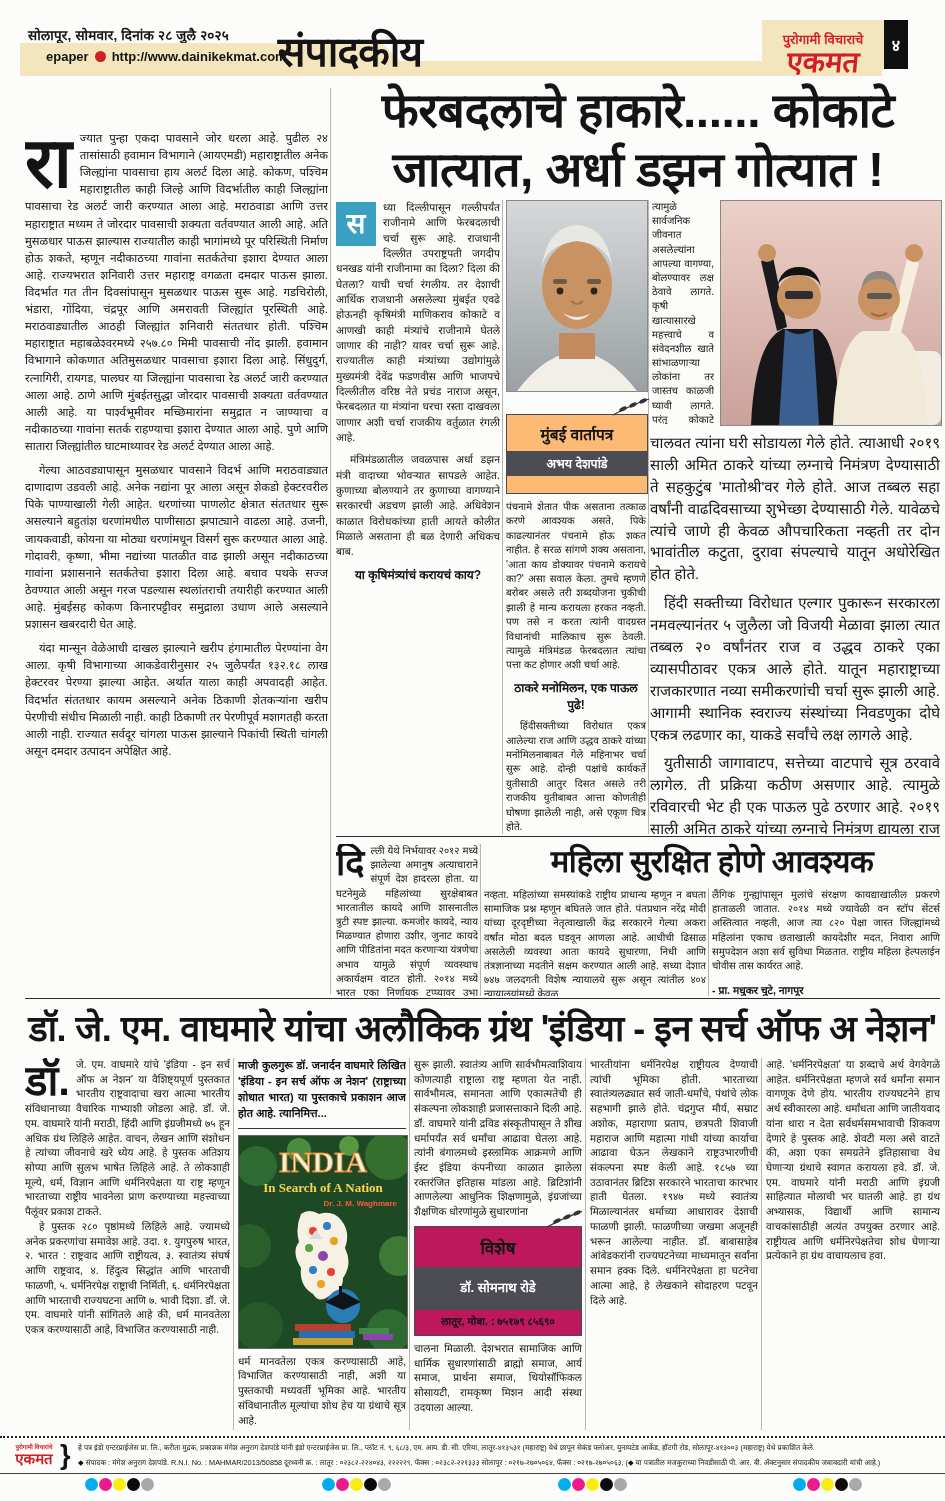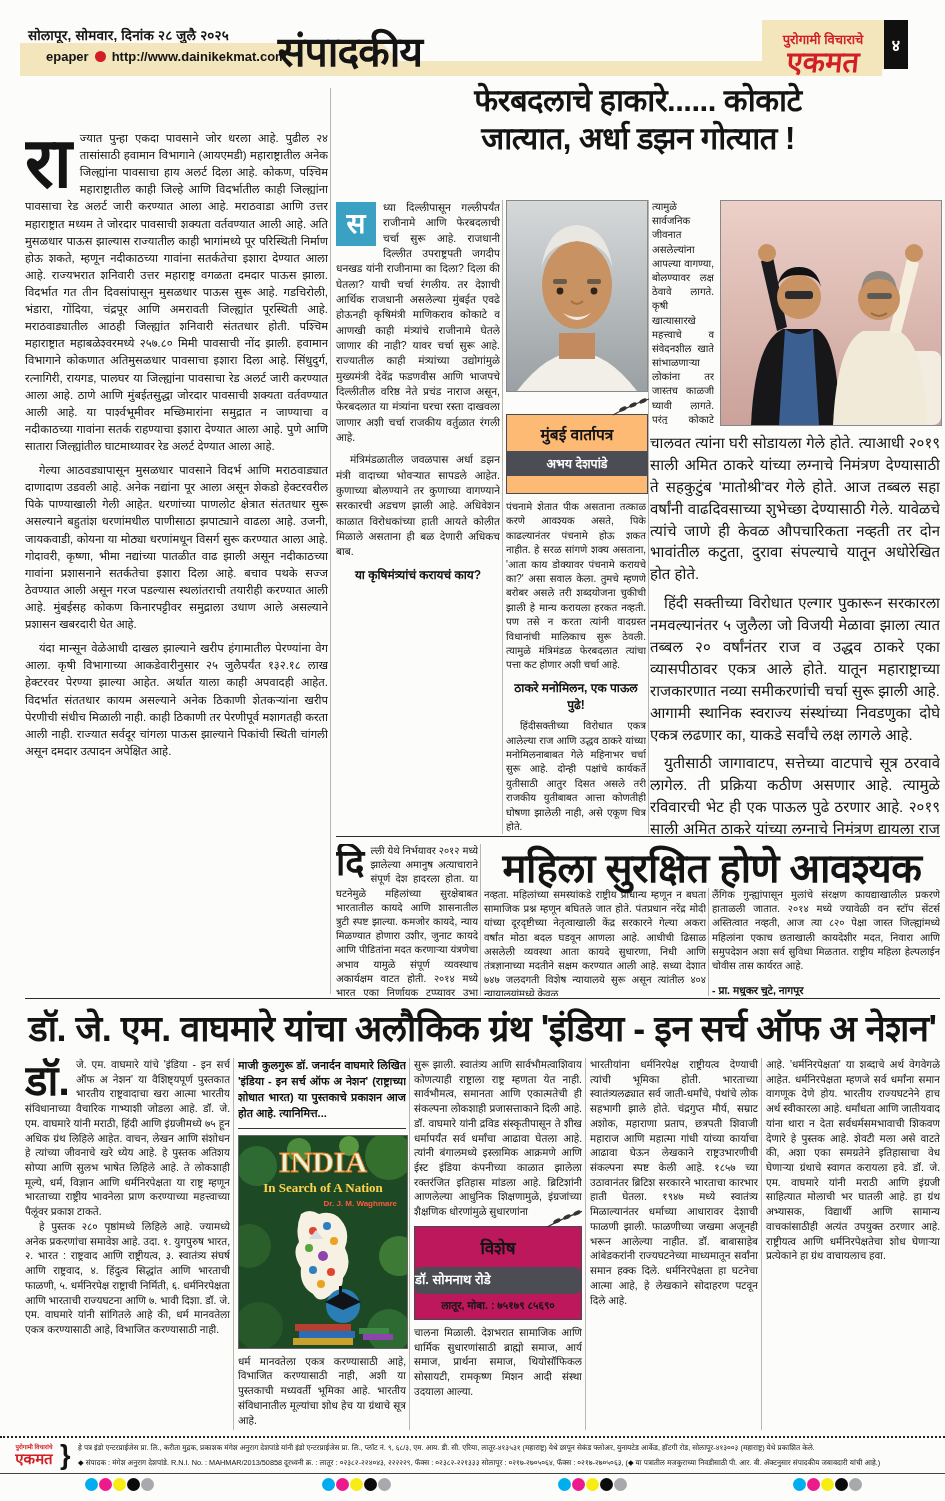--- a/index.html
+++ b/index.html
@@ -23,49 +23,49 @@
   .mastname{font-size:29px;font-weight:900;color:#d21f26;transform:skewX(-5deg);line-height:1.0;}
   .pagenumbox{left:884px;top:20px;width:24px;height:49px;background:#101010;color:#fff;
               display:flex;align-items:center;justify-content:center;font-size:16px;font-weight:bold;}
   
   .leadhead{left:25px;top:84px;width:303px;font-size:34px;font-weight:900;letter-spacing:-.5px;}
   .leadbody{left:25px;top:130px;width:303px;height:862px;font-size:11.4px;line-height:1.5;}
   .dc-lead{float:left;font-size:70px;line-height:.85;font-weight:700;padding:4px 8px 0 0;}
   p.np{margin:0 0 7px 0;text-indent:14px;}
   p.np0{margin:0 0 7px 0;}
   
-  .mainhead{left:338px;top:82px;width:600px;text-align:center;font-size:31px;font-weight:800;line-height:1.22;letter-spacing:-.5px;}
+  .mainhead{left:338px;top:82px;width:600px;text-align:center;font-size:48px;font-weight:800;line-height:1.22;letter-spacing:-.5px;}
   .colA{left:336px;top:200px;width:164px;height:634px;font-size:10.5px;line-height:1.46;}
   .dc-box{float:left;width:40px;height:44px;background:#3ba1c2;color:#fff;font-size:28px;font-weight:bold;
           display:flex;align-items:center;justify-content:center;margin:2px 7px 2px 0;}
   .subhead{font-weight:bold;font-size:12px;text-align:center;margin:5px 0;}
   .photo{border:1px solid #888;}
   .mbox{left:506px;top:414px;width:140px;height:78px;border:1.5px solid #4a4a50;background:#fdba74;}
   .mbox-title{font-size:15.5px;font-weight:bold;text-align:center;padding:8px 0 6px 0;}
   .mbox-band{background:#4c4c54;color:#fff;font-size:12.5px;font-weight:bold;text-align:center;padding:4px 0;}
   .leaf{position:absolute;top:-20px;right:-4px;}
   .colB2{left:506px;top:500px;width:140px;height:334px;font-size:10px;line-height:1.44;}
   .colNar{left:652px;top:200px;width:62px;height:224px;font-size:10px;line-height:1.42;}
   .colWide{left:650px;top:432px;width:290px;height:402px;font-size:15px;line-height:1.46;}
   
   .wcol1{left:336px;top:844px;width:142px;height:152px;font-size:10px;line-height:1.42;}
   .dc-w{float:left;font-size:36px;font-weight:900;line-height:.9;padding:3px 6px 0 0;}
-  .whead{left:484px;top:839px;width:456px;text-align:center;font-size:40px;font-weight:900;letter-spacing:-.5px;}
+  .whead{left:484px;top:839px;width:456px;text-align:center;font-size:31px;font-weight:900;letter-spacing:-.5px;}
   .wcol2{left:484px;top:888px;width:222px;height:108px;font-size:10px;line-height:1.42;}
   .wcol3{left:712px;top:888px;width:228px;height:108px;font-size:10px;line-height:1.42;}
   .byline{text-align:left;font-weight:bold;font-size:10.5px;margin-top:10px;}
   
   .bhead{left:25px;top:1003px;width:915px;text-align:center;font-size:36px;font-weight:900;letter-spacing:-.5px;}
   .bcol{top:1058px;height:372px;font-size:10.3px;line-height:1.43;}
   .dc-b{float:left;font-size:42px;font-weight:900;line-height:.9;padding:4px 6px 0 0;}
   .intro{font-size:11px;font-weight:bold;line-height:1.45;}
   .intro-hr{border:0;border-top:1.5px solid #333;margin:6px 0;}
   .sbox{border:1.5px solid #4a4a50;background:#be185d;margin:6px 0;position:relative;}
   .sbox-title{font-size:17px;font-weight:bold;text-align:center;padding:10px 0 6px 0;}
-  .sbox-band{background:#4c4c54;color:#fff;font-size:13px;font-weight:bold;padding:4px 0;border-radius:6px;}
+  .sbox-band{background:#4c4c54;color:#fff;font-size:13px;font-weight:bold;text-align:center;padding:12px 0;}
   .sbox-contact{font-size:10.5px;font-weight:bold;text-align:center;padding:4px 0 6px 0;}
   
   .dotted{left:0;top:1436px;width:945px;border-top:2px dotted #222;}
   .flogo{left:6px;top:1443px;width:56px;text-align:center;}
   .flogo .t{font-size:6px;color:#d21f26;font-weight:bold;}
   .flogo .n{font-size:15px;color:#d21f26;font-weight:900;line-height:1;}
   .fbrace{left:60px;top:1440px;font-size:27px;font-weight:900;}
   .ftext{left:78px;width:860px;font-size:7.3px;line-height:1.35;color:#111;}
   .fline{left:0;top:1473px;width:945px;border-top:1px solid #444;}
   .dots{position:absolute;top:1478px;display:flex;gap:1px;}

